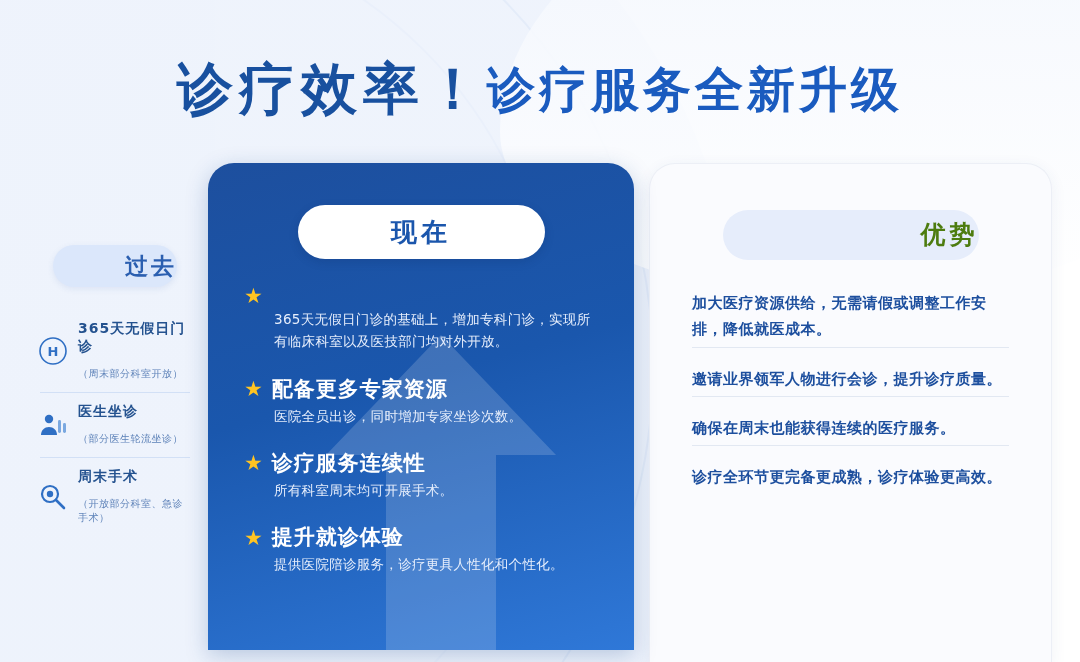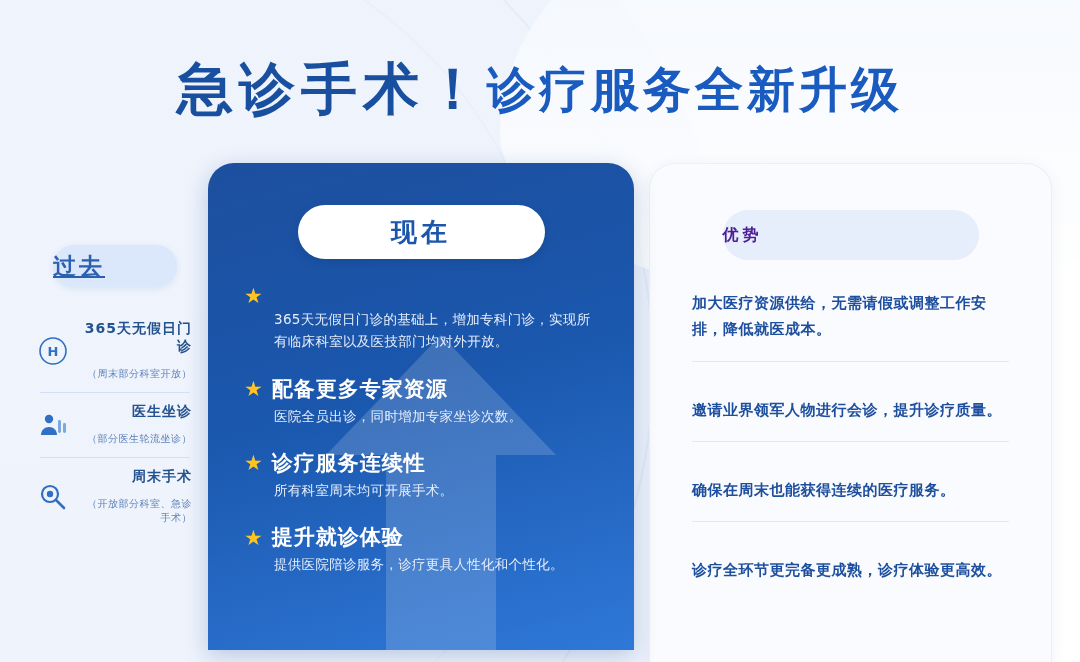--- a/index.html
+++ b/index.html
@@ -101,24 +101,23 @@
   
   .past-col {
     position: absolute;
     left: 30px;
     top: 245px;
     width: 170px;
     z-index: 4;
   }
   .pill {
     border-radius: 22px;
-    text-align: left;
-    font-weight: bold;
-    font-family: "DejaVu Sans", sans-serif;
-    text-decoration: underline;
+    text-align: right;
+    font-weight: bold;
+    font-family: "DejaVu Sans", sans-serif;
   }
   .past-pill {
     width: 124px;
     height: 42px;
     line-height: 42px;
     margin: 0 auto;
     background: #dbe7fb;
     color: #2b5fb0;
     font-size: 23px;
     letter-spacing: 3px;
@@ -146,21 +145,21 @@
     width: 34px;
     height: 34px;
     flex: 0 0 34px;
     margin-right: 8px;
     display: flex;
     align-items: center;
     justify-content: center;
   }
   .past-texts {
     flex: 1;
-    text-align: right;
+    text-align: left;
     padding-right: 8px;
   }
   .past-title {
     font-family: "DejaVu Sans", sans-serif;
     font-size: 14px;
     color: #24528f;
     font-weight: bold;
     letter-spacing: 1px;
   }
   .past-note {
@@ -255,41 +254,41 @@
     border-bottom: none;
     z-index: 3;
     box-shadow: 0 4px 16px rgba(40,70,130,0.07);
   }
   .adv-pill {
     width: 256px;
     height: 50px;
     line-height: 50px;
     margin: 46px auto 0 auto;
     background: #e6edfb;
-    color: #4c1d95;
-    font-size: 16px;
+    color: #4d7c0f;
+    font-size: 25px;
     letter-spacing: 4px;
     border-radius: 25px;
-    text-align: left;
+    text-align: right;
     font-weight: bold;
     font-family: "DejaVu Sans", sans-serif;
   }
   .adv-list {
     margin: 30px 42px 0 42px;
   }
   .adv-item {
     position: relative;
     font-family: "DejaVu Sans", sans-serif;
     font-size: 15px;
     font-weight: bold;
     color: #1d4f9e;
     line-height: 1.75;
     letter-spacing: 0.5px;
-    padding-bottom: 19px;
-    margin-bottom: 35px;
+    padding-bottom: 5px;
+    margin-bottom: 18px;
   }
   .adv-item::after {
     content: "";
     position: absolute;
     left: 0;
     right: 0;
     bottom: 0;
     height: 1px;
     background: #e2e8f2;
   }
@@ -300,21 +299,21 @@
 
 <div class="bg-wrap">
   <div class="bg-left-panel"></div>
   <div class="bg-arc-1"></div>
   <div class="bg-arc-2"></div>
   <div class="bg-arc-3"></div>
   <div class="bg-band"></div>
 </div>
 
 <div class="title">
-  <span class="title-main">急诊手术！</span><span class="title-sub">诊疗服务全新升级</span>
+  <span class="title-main">诊疗效率！</span><span class="title-sub">诊疗服务全新升级</span>
 </div>
 
 <div class="past-col">
   <div class="pill past-pill">过去</div>
   <div class="past-list">
 
     <div class="past-item">
       <div class="past-icon">
         <svg width="32" height="32" viewBox="0 0 32 32">
           <circle cx="16" cy="16" r="13" fill="none" stroke="#2f6fc4" stroke-width="1.6"></circle>

